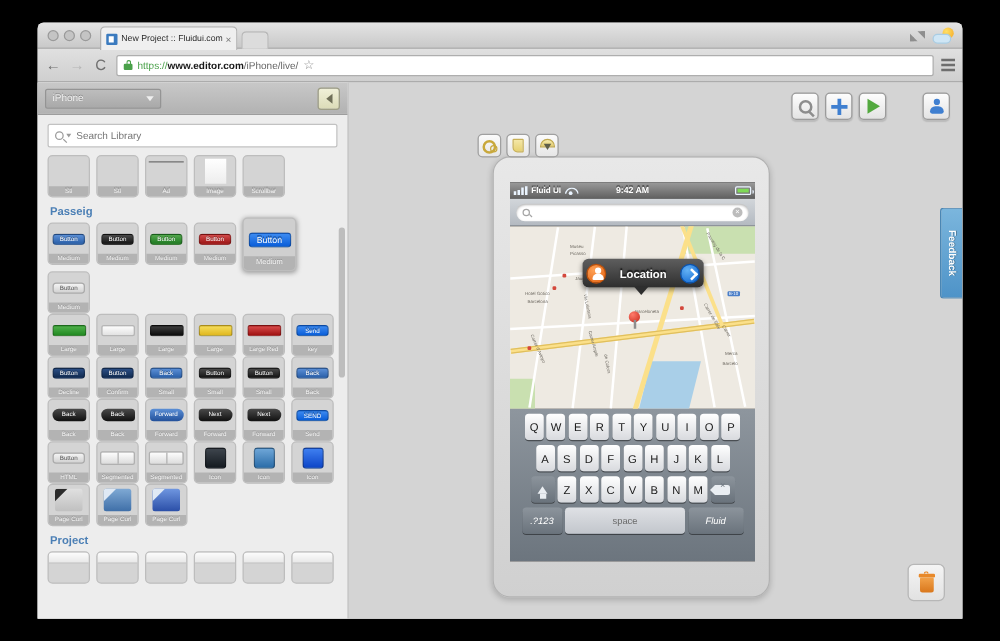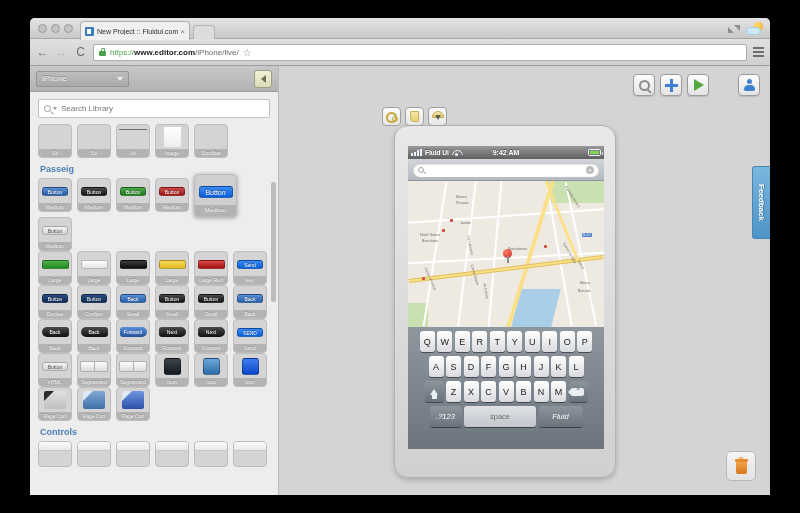--- a/index.html
+++ b/index.html
@@ -280,21 +280,21 @@
     height:122px; }
   .krow { display:flex; justify-content:center; gap:2.5px; margin-bottom:4px; }
   .key { width:15px; height:21px; border-radius:3px;
     background:linear-gradient(#ffffff,#d8dade); color:#1a1a1a; font-size:9px;
     display:flex; align-items:center; justify-content:center;
     box-shadow:0 1px 0 rgba(0,0,0,.45); }
   .key.dark { background:linear-gradient(#8c949c,#6a737c); color:#fff;font-style:italic; }
   .key.wshift { width:19px; }
   .key.wdel { width:19px; }
   .key.num { width:32px; font-size:7.5px; }
-  .key.space { width:72px; font-size:7.5px;
+  .key.space { width:96px; font-size:7.5px;
     background:linear-gradient(#dfe1e5,#c2c6cc); color:#6a6a6a; }
   .key.search { width:44px; font-size:7.5px; }
   .arrow-up { width:0;height:0;border-left:4px solid transparent;
     border-right:4px solid transparent;border-bottom:6px solid #eaeef2;position:relative;}
   .arrow-up:after{content:"";position:absolute;left:-2.5px;top:6px;width:5px;height:4px;
     background:#eaeef2;}
   .del-ico{width:12px;height:8px;background:#eaeef2;position:relative;
     border-radius:0 2px 2px 0;}
   .del-ico:before{content:"";position:absolute;left:-4px;top:0;width:0;height:0;
     border-top:4px solid transparent;border-bottom:4px solid transparent;
@@ -619,21 +619,21 @@
                   </div>
                   <div class="lbl">Page Curl</div>
                 </div>
                 <div class="cell">
                   <div class="art">
                     <div class="curl blue2"></div>
                   </div>
                   <div class="lbl">Page Curl</div>
                 </div>
               </div>
-              <div class="sec-title">Controls</div>
+              <div class="sec-title">Project</div>
               <div class="grid">
                 <div class="ctrlcell">
                   <div class="top"></div>
                 </div>
                 <div class="ctrlcell">
                   <div class="top"></div>
                 </div>
                 <div class="ctrlcell">
                   <div class="top"></div>
                 </div>
@@ -736,20 +736,25 @@
               <div class="mlabel" style="left:100px;top:66px;">Barceloneta</div>
               <div class="mlabel" style="left:52px;top:62px;transform:rotate(78deg);">Via Laietana</div>
               <div class="mlabel" style="left:10px;top:96px;transform:rotate(66deg);">Carrer d'Avinyo</div>
               <div class="mlabel" style="left:56px;top:92px;transform:rotate(74deg);">Carrer Ample</div>
               <div class="mlabel" style="left:70px;top:108px;transform:rotate(80deg);">de Colom</div>
               <div class="mlabel" style="left:174px;top:52px;color:#fff;background:#4a7ec8;padding:0 1px;border-radius:1px;">B-10</div>
               <div class="poi" style="left:42px;top:38px;"></div>
               <div class="poi" style="left:34px;top:48px;"></div>
               <div class="poi" style="left:136px;top:64px;"></div>
               <div class="poi" style="left:14px;top:96px;"></div>
+              <div id="callout">
+                <span class="co-icon"></span>
+                <span class="co-label">Location</span>
+                <span class="co-arrow"></span>
+              </div>
               <div id="pin">
                 <div class="stick"></div>
                   <div class="head"></div>
               </div>
             </div>
 
             <div id="keyboard">
               <div class="krow" id="krow1">
                   <div class="key">Q</div>
                   <div class="key">W</div>

